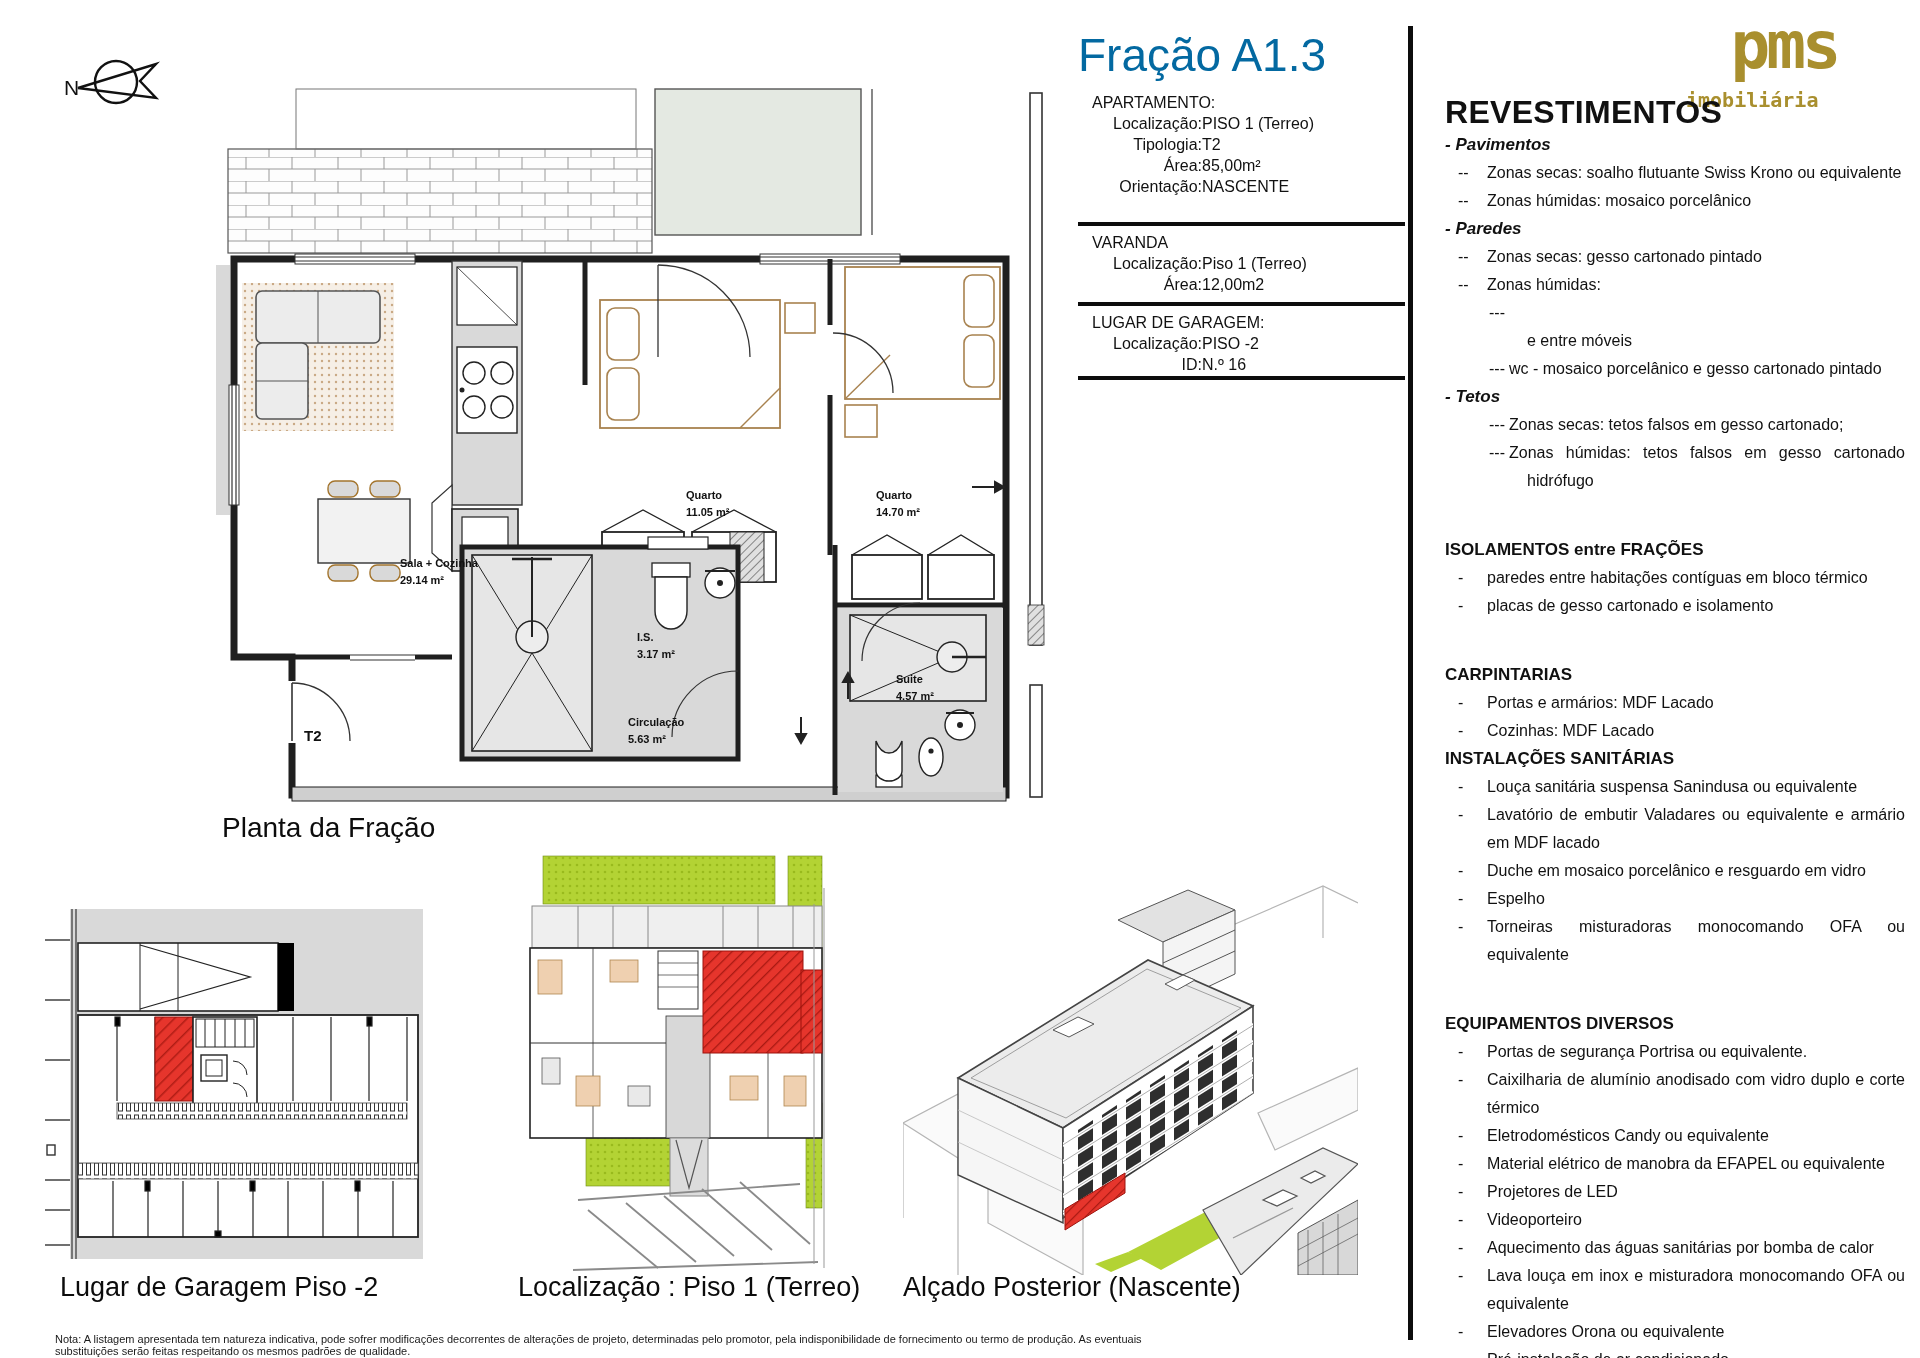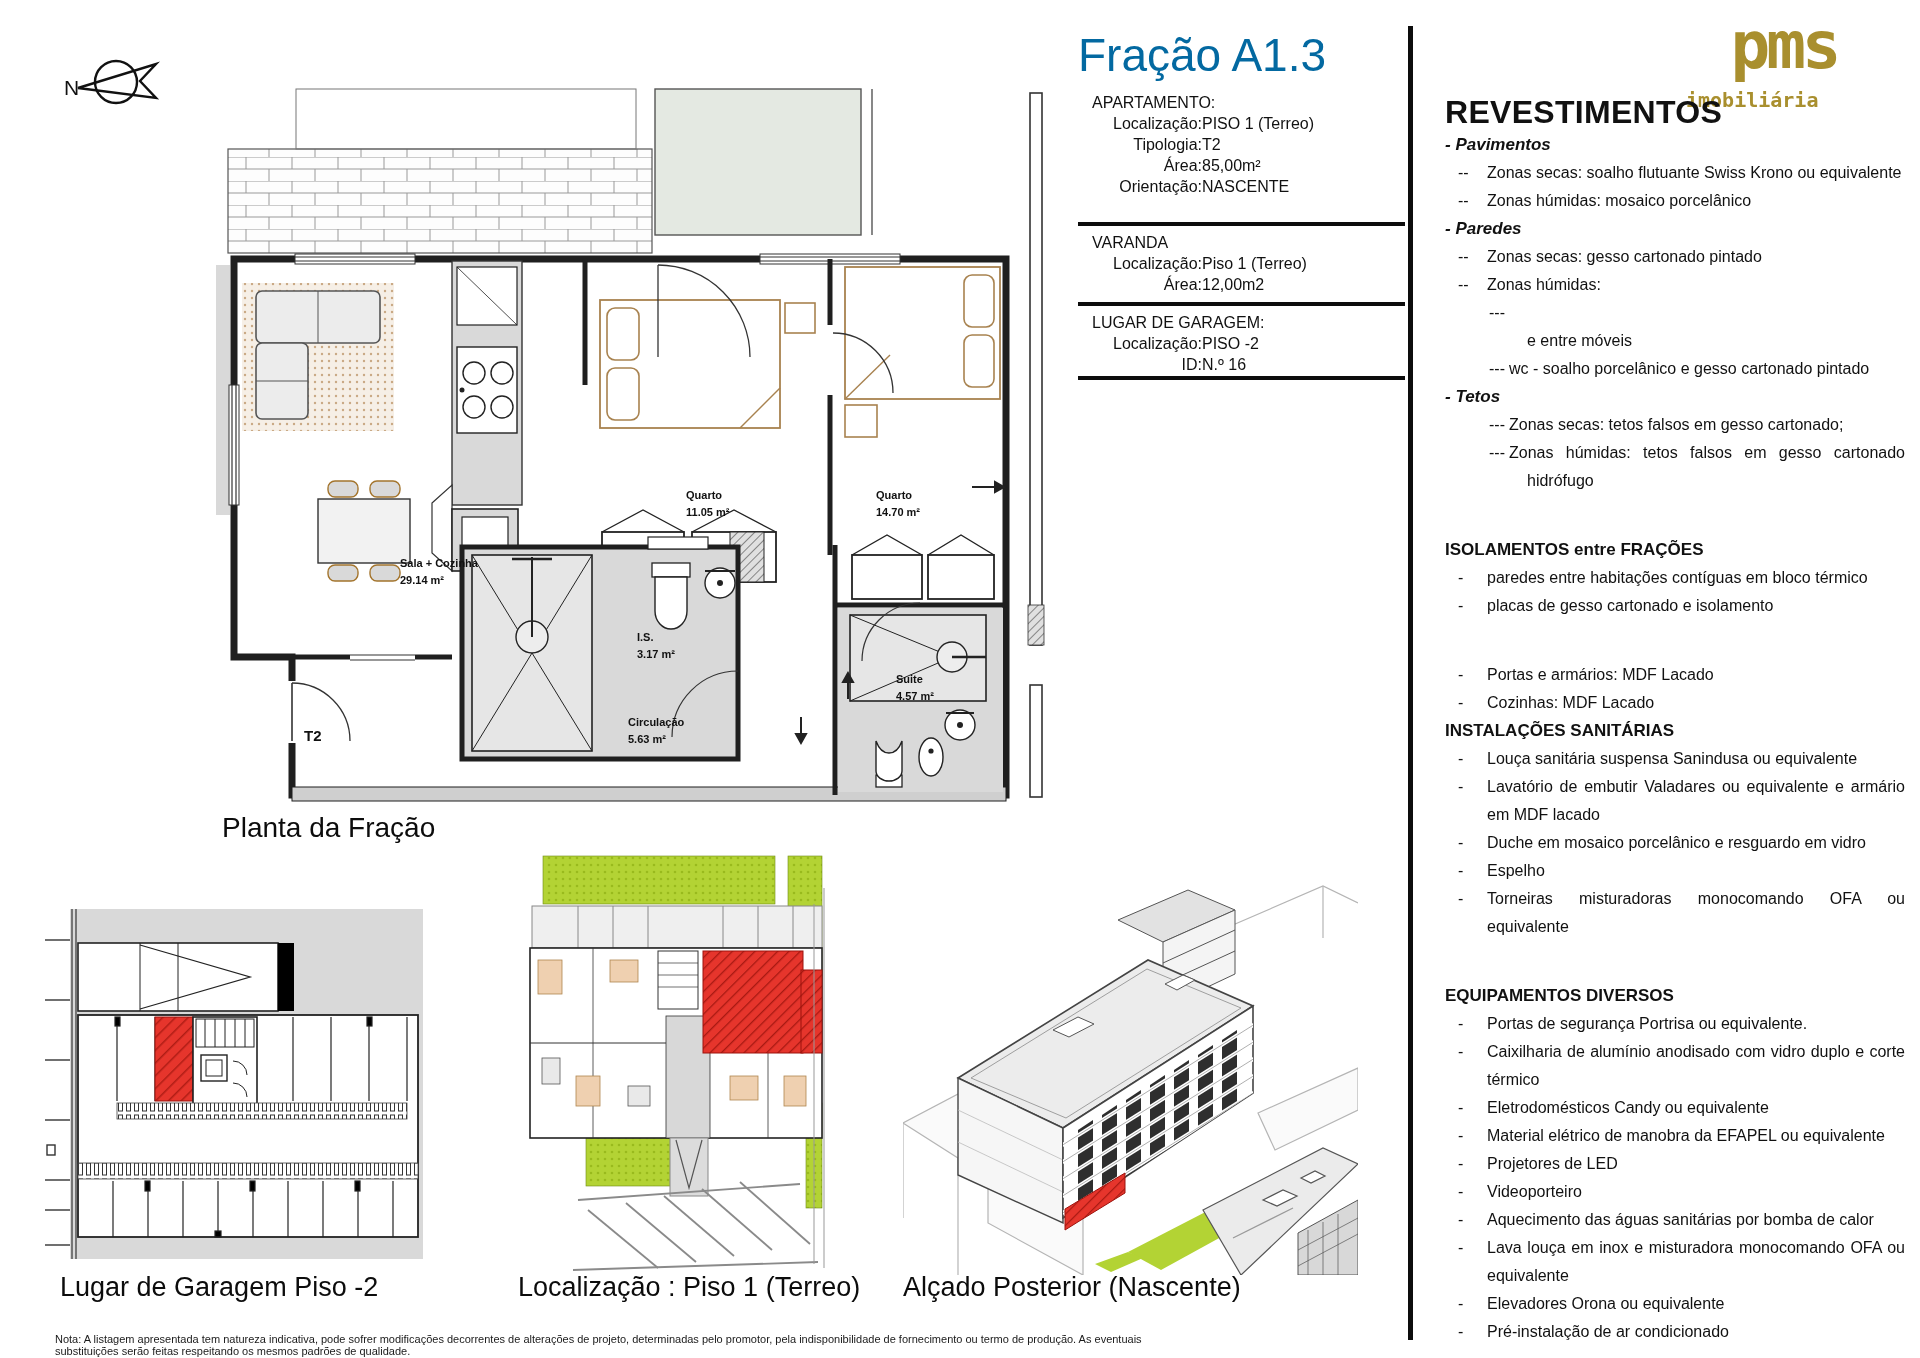--- a/index.html
+++ b/index.html
@@ -324,21 +324,21 @@
           <div class="spec-item lvl1">
             <span class="bullet">--</span>
             <div class="txt">Zonas húmidas:</div>
           </div>
           <div class="spec-item lvl2">
             <span class="bullet">---</span>
           </div>
           <div class="spec-cont lvl2">e entre móveis</div>
           <div class="spec-item lvl2">
             <span class="bullet">---</span>
-            <div class="txt">wc - soalho porcelânico e gesso cartonado pintado</div>
+            <div class="txt">wc - mosaico porcelânico e gesso cartonado pintado</div>
           </div>
         </div>
         <div class="spec-group">
           <div class="spec-title it">- Tetos</div>
           <div class="spec-item lvl2">
             <span class="bullet">---</span>
             <div class="txt">Zonas secas: tetos falsos em gesso cartonado;</div>
           </div>
           <div class="spec-item lvl2">
             <span class="bullet">---</span>
@@ -351,20 +351,21 @@
           <div class="spec-item lvl1">
             <span class="bullet">-</span>
             <div class="txt">paredes entre habitações contíguas em bloco térmico</div>
           </div>
           <div class="spec-item lvl1">
             <span class="bullet">-</span>
             <div class="txt">placas de gesso cartonado e isolamento</div>
           </div>
         </div>
         <div class="spec-group gap">
+          <div class="spec-title caps">CARPINTARIAS</div>
           <div class="spec-item lvl1">
             <span class="bullet">-</span>
             <div class="txt">Portas e armários: MDF Lacado</div>
           </div>
           <div class="spec-item lvl1">
             <span class="bullet">-</span>
             <div class="txt">Cozinhas: MDF Lacado</div>
           </div>
         </div>
         <div class="spec-group">

